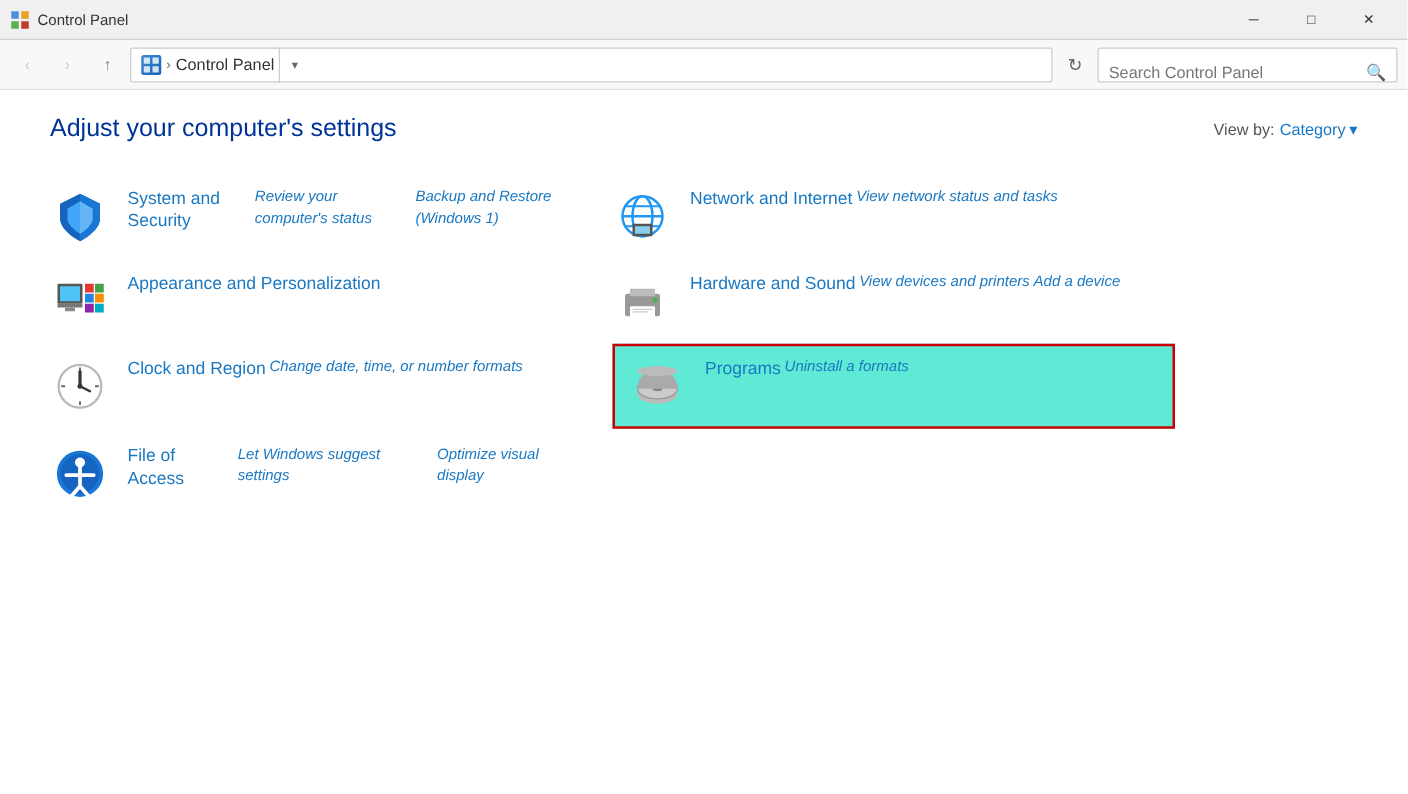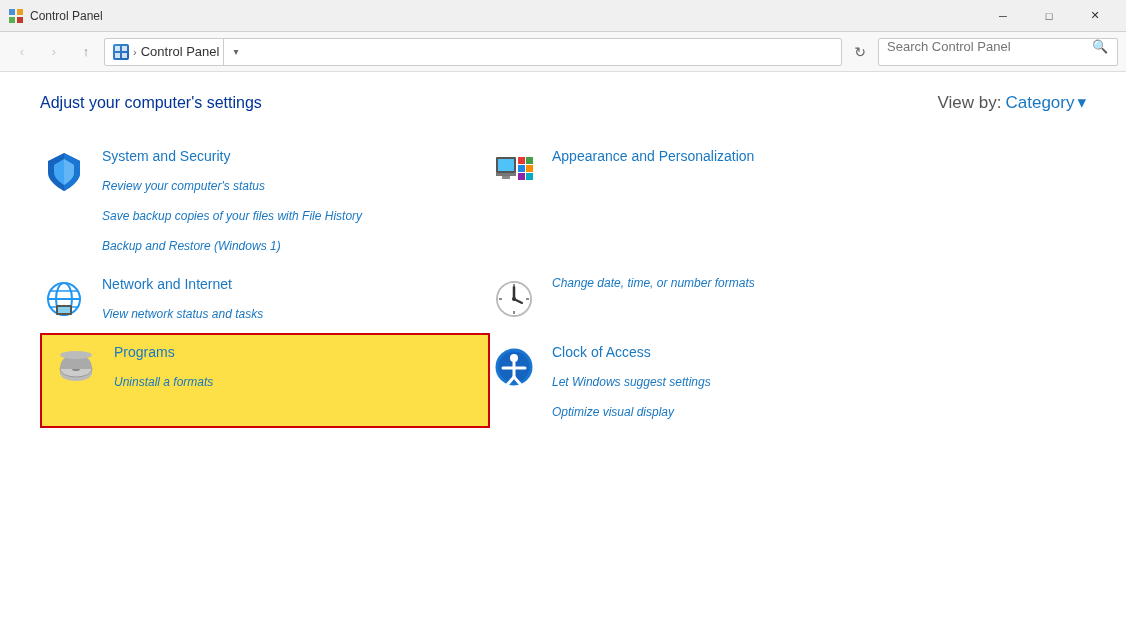--- a/index.html
+++ b/index.html
@@ -93,21 +93,21 @@
       color: #666;
       font-size: 14px;
       border-radius: 2px;
     }
     .search-box {
       width: 240px;
       height: 28px;
       border: 1px solid #ccc;
       background: #fff;
       display: flex;
-      align-items: flex-start;
+      align-items: flex-end;
       padding: 0 8px;
       border-radius: 2px;
     }
     .search-input {
       border: none;
       outline: none;
       flex: 1;
       font-size: 13px;
       color: #999;
       background: transparent;
@@ -125,29 +125,29 @@
       overflow-y: auto;
     }
 
     .page-header {
       display: flex;
       justify-content: space-between;
       align-items: center;
       margin-bottom: 24px;
     }
     .page-title {
-      font-size: 16px;
+      font-size: 20px;
       color: #003399;
       font-weight: normal;
     }
     .viewby {
       display: flex;
       align-items: center;
       gap: 4px;
-      font-size: 17px;
+      font-size: 13px;
       color: #555;
     }
     .viewby-label { color: #555; }
     .viewby-value {
       color: #1a78c2;
       cursor: pointer;
       display: flex;
       align-items: center;
       gap: 3px;
     }
@@ -164,31 +164,31 @@
       display: flex;
       align-items: flex-start;
       padding: 10px 0 10px 0;
       gap: 14px;
       cursor: pointer;
       padding-right: 20px;
     }
     .category-item.highlighted {
       border: 2px solid #cc0000;
       padding: 8px 10px;
-      background: #fde047;
+      background: #5eead4;
       margin-bottom: 2px;
     }
 
     .cat-icon {
       width: 48px; height: 48px;
       flex-shrink: 0;
       display: flex; align-items: center; justify-content: center;
     }
 
-    .cat-text { display: flex; flex-direction: column; gap: 13px; }
+    .cat-text { display: flex; flex-direction: row; gap: 3px; }
     .cat-name {
       font-size: 14px;
       color: #1a78c2;
       text-decoration: none;
       line-height: 1.3;
     }
     .cat-link {
       font-size: 12px;
       color: #1a78c2;
       text-decoration: none;
@@ -261,25 +261,43 @@
         <svg width="44" height="44" viewBox="0 0 44 44">
           <path d="M22 4 L38 12 L38 24 C38 34 22 42 22 42 C22 42 6 34 6 24 L6 12 Z" fill="#1565c0"></path>
           <path d="M22 4 L38 12 L38 24 C38 34 22 42 22 42 L22 4 Z" fill="#1976d2"></path>
           <path d="M22 10 L32 16 L32 24 C32 30 22 36 22 36 C22 36 12 30 12 24 L12 16 Z" fill="#42a5f5"></path>
           <path d="M22 10 L32 16 L32 24 C32 30 22 36 22 36 L22 10 Z" fill="#64b5f6"></path>
         </svg>
       </div>
       <div class="cat-text">
         <a class="cat-name">System and Security</a>
         <a class="cat-link">Review your computer's status</a>
-        <a class="cat-link">Save backup copies of your files with File History</a>
         <a class="cat-link">Backup and Restore (Windows 1)</a>
       </div>
     </div>
 
+
+    <div class="category-item">
+      <div class="cat-icon">
+        <svg width="44" height="44" viewBox="0 0 44 44">
+          <circle cx="22" cy="22" r="16" fill="none" stroke="#2196f3" stroke-width="2"></circle>
+          <ellipse cx="22" cy="22" rx="8" ry="16" fill="none" stroke="#2196f3" stroke-width="2"></ellipse>
+          <line x1="6" y1="22" x2="38" y2="22" stroke="#2196f3" stroke-width="2"></line>
+          <line x1="8" y1="14" x2="36" y2="14" stroke="#2196f3" stroke-width="1.5"></line>
+          <line x1="8" y1="30" x2="36" y2="30" stroke="#2196f3" stroke-width="1.5"></line>
+
+          <rect x="14" y="28" width="16" height="10" rx="1" fill="#555"></rect>
+          <rect x="16" y="30" width="12" height="6" fill="#87ceeb"></rect>
+        </svg>
+      </div>
+      <div class="cat-text">
+        <a class="cat-name">Network and Internet</a>
+        <a class="cat-link">View network status and tasks</a>
+      </div>
+    </div>
 
     <div class="category-item">
       <div class="cat-icon">
         <svg width="44" height="44" viewBox="0 0 44 44">
           <rect x="4" y="8" width="20" height="16" rx="1" fill="#555"></rect>
           <rect x="6" y="10" width="16" height="12" fill="#4fc3f7"></rect>
           <rect x="4" y="24" width="20" height="3" fill="#777"></rect>
           <rect x="10" y="27" width="8" height="3" fill="#888"></rect>
 
           <rect x="26" y="8" width="7" height="7" fill="#e53935"></rect>
@@ -291,54 +309,54 @@
         </svg>
       </div>
       <div class="cat-text">
         <a class="cat-name">Appearance and Personalization</a>
       </div>
     </div>
 
     <div class="category-item">
       <div class="cat-icon">
         <svg width="44" height="44" viewBox="0 0 44 44">
-          <circle cx="22" cy="22" r="16" fill="none" stroke="#2196f3" stroke-width="2"></circle>
-          <ellipse cx="22" cy="22" rx="8" ry="16" fill="none" stroke="#2196f3" stroke-width="2"></ellipse>
-          <line x1="6" y1="22" x2="38" y2="22" stroke="#2196f3" stroke-width="2"></line>
-          <line x1="8" y1="14" x2="36" y2="14" stroke="#2196f3" stroke-width="1.5"></line>
-          <line x1="8" y1="30" x2="36" y2="30" stroke="#2196f3" stroke-width="1.5"></line>
-
-          <rect x="14" y="28" width="16" height="10" rx="1" fill="#555"></rect>
-          <rect x="16" y="30" width="12" height="6" fill="#87ceeb"></rect>
-        </svg>
-      </div>
-      <div class="cat-text">
-        <a class="cat-name">Network and Internet</a>
-        <a class="cat-link">View network status and tasks</a>
-      </div>
-    </div>
-
+
+          <rect x="8" y="16" width="28" height="18" rx="2" fill="#999"></rect>
+          <rect x="12" y="12" width="20" height="6" fill="#bbb"></rect>
+          <rect x="12" y="26" width="20" height="10" rx="1" fill="#fff"></rect>
+          <rect x="14" y="28" width="16" height="1" fill="#ccc"></rect>
+          <rect x="14" y="30" width="12" height="1" fill="#ccc"></rect>
+          <circle cx="32" cy="21" r="2" fill="#4caf50"></circle>
+        </svg>
+      </div>
+      <div class="cat-text">
+        <a class="cat-name">Hardware and Sound</a>
+        <a class="cat-link">View devices and printers</a>
+        <a class="cat-link">Add a device</a>
+      </div>
+    </div>
 
     <div class="category-item">
       <div class="cat-icon">
         <svg width="44" height="44" viewBox="0 0 44 44">
           <circle cx="22" cy="22" r="17" fill="white" stroke="#bbb" stroke-width="2"></circle>
           <circle cx="22" cy="22" r="16" fill="white"></circle>
 
           <line x1="22" y1="10" x2="22" y2="22" stroke="#333" stroke-width="2.5" stroke-linecap="round"></line>
           <line x1="22" y1="22" x2="30" y2="26" stroke="#333" stroke-width="2" stroke-linecap="round"></line>
           <circle cx="22" cy="22" r="2" fill="#333"></circle>
 
           <line x1="22" y1="7" x2="22" y2="10" stroke="#666" stroke-width="1.5"></line>
           <line x1="22" y1="34" x2="22" y2="37" stroke="#666" stroke-width="1.5"></line>
           <line x1="7" y1="22" x2="10" y2="22" stroke="#666" stroke-width="1.5"></line>
           <line x1="34" y1="22" x2="37" y2="22" stroke="#666" stroke-width="1.5"></line>
         </svg>
       </div>
       <div class="cat-text">
+        <a class="cat-name">Clock and Region</a>
         <a class="cat-link">Change date, time, or number formats</a>
       </div>
     </div>
 
     <div class="category-item highlighted">
       <div class="cat-icon">
         <svg width="44" height="44" viewBox="0 0 44 44">
 
           <ellipse cx="22" cy="28" rx="16" ry="8" fill="#bbb"></ellipse>
           <ellipse cx="22" cy="24" rx="16" ry="8" fill="#ccc"></ellipse>
@@ -363,20 +381,20 @@
           <circle cx="22" cy="22" r="17" fill="none" stroke="#1976d2" stroke-width="3"></circle>
 
           <circle cx="22" cy="13" r="4" fill="white"></circle>
           <line x1="22" y1="17" x2="22" y2="32" stroke="white" stroke-width="3" stroke-linecap="round"></line>
           <line x1="11" y1="23" x2="33" y2="23" stroke="white" stroke-width="3" stroke-linecap="round"></line>
           <line x1="22" y1="32" x2="15" y2="40" stroke="white" stroke-width="3" stroke-linecap="round"></line>
           <line x1="22" y1="32" x2="29" y2="40" stroke="white" stroke-width="3" stroke-linecap="round"></line>
         </svg>
       </div>
       <div class="cat-text">
-        <a class="cat-name">Clock of Access</a>
+        <a class="cat-name">File of Access</a>
         <a class="cat-link">Let Windows suggest settings</a>
         <a class="cat-link">Optimize visual display</a>
       </div>
     </div>
 
   </div>
 </div>
 
 </body></html>

